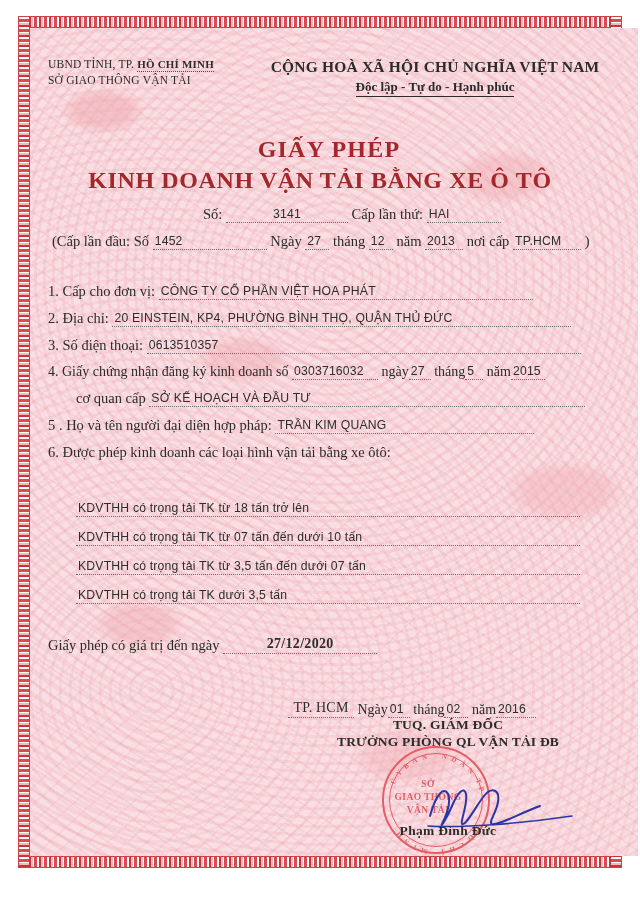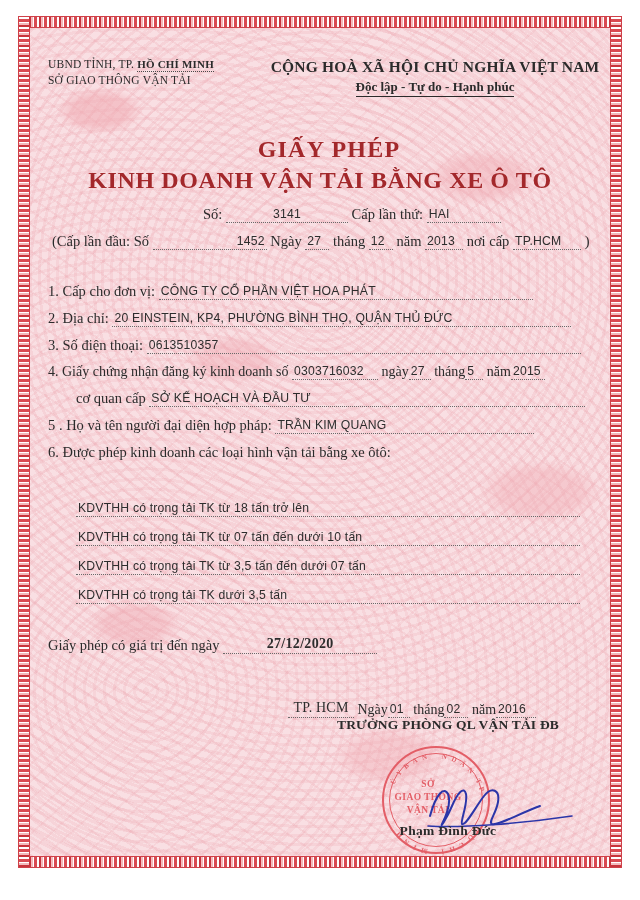--- a/index.html
+++ b/index.html
@@ -45,20 +45,21 @@
       radial-gradient(ellipse 90px 46px at 78% 18%, rgba(240,170,178,.45) 0 38%, rgba(249,223,227,0) 62%),
       radial-gradient(ellipse 80px 40px at 35% 40%, rgba(238,165,174,.40) 0 38%, rgba(249,223,227,0) 62%),
       radial-gradient(ellipse 100px 52px at 88% 56%, rgba(240,170,178,.42) 0 38%, rgba(249,223,227,0) 62%),
       radial-gradient(ellipse 76px 40px at 18% 72%, rgba(238,165,174,.42) 0 38%, rgba(249,223,227,0) 62%),
       radial-gradient(ellipse 92px 48px at 62% 88%, rgba(240,170,178,.40) 0 38%, rgba(249,223,227,0) 62%),
       repeating-radial-gradient(circle at 50% 30%, rgba(235,160,170,.20) 0 3px, rgba(249,223,227,0) 3px 9px),
       repeating-radial-gradient(circle at 20% 80%, rgba(235,160,170,.18) 0 3px, rgba(249,223,227,0) 3px 10px),
       repeating-linear-gradient(35deg, rgba(236,166,175,.22) 0 2px, rgba(249,223,227,0) 2px 11px),
       repeating-linear-gradient(-42deg, rgba(236,166,175,.18) 0 2px, rgba(249,223,227,0) 2px 13px);
     overflow:hidden;
+    padding-left:28px;
   }
 
   .content{position:absolute;left:0;top:0;width:580px;height:828px;color:#2b2b2b;}
 
   
   .hdr{position:absolute;left:0;top:30px;width:580px;display:flex;}
   .hdr-left{width:230px;padding-left:18px;box-sizing:border-box;text-align:left;}
   .hdr-right{flex:1;text-align:center;}
   .hdr-l1{font-size:11.5px;letter-spacing:.2px;white-space:nowrap;}
   .hdr-l1 .u{border-bottom:1px dotted #4a4a4a;padding-bottom:1px;font-weight:bold;font-size:11px;}
@@ -146,21 +147,21 @@
 
       <div class="numline nl1">
         <span>Số:</span>
         <span class="val" style="width:118px;text-align:center">3141</span>
         <span>Cấp lần thứ:</span>
         <span class="val" style="width:70px">HAI</span>
       </div>
 
       <div class="numline nl2">
         <span>(Cấp lần đầu: Số</span>
-        <span class="val" style="width:110px;text-align:right">1452</span>
+        <span class="val" style="width:110px;text-align:left">1452</span>
         <span>Ngày</span>
         <span class="val" style="width:20px">27</span>
         <span>tháng</span>
         <span class="val" style="width:20px">12</span>
         <span>năm</span>
         <span class="val" style="width:34px">2013</span>
         <span>nơi cấp</span>
         <span class="val" style="width:64px">TP.HCM</span>
         <span>)</span>
       </div>
@@ -221,20 +222,21 @@
       </div>
 
       <div class="place">
         <span class="val val-serif" style="width:62px;text-align:center">TP. HCM</span>
         <span>Ngày</span><span class="val" style="width:18px">01</span>
         <span>tháng</span><span class="val" style="width:20px">02</span>
         <span>năm</span><span class="val" style="width:36px">2016</span>
       </div>
 
       <div class="sigtitle">
+        <div>TUQ. GIÁM ĐỐC</div>
         <div>TRƯỞNG PHÒNG QL VẬN TẢI ĐB</div>
       </div>
 
       <div class="seal">
         <div class="seal-rim">
           <span style="transform:rotate(-62deg)">Ủ</span>
           <span style="transform:rotate(-50deg)">Y</span>
           <span style="transform:rotate(-38deg)">B</span>
           <span style="transform:rotate(-26deg)">A</span>
           <span style="transform:rotate(-14deg)">N</span>

